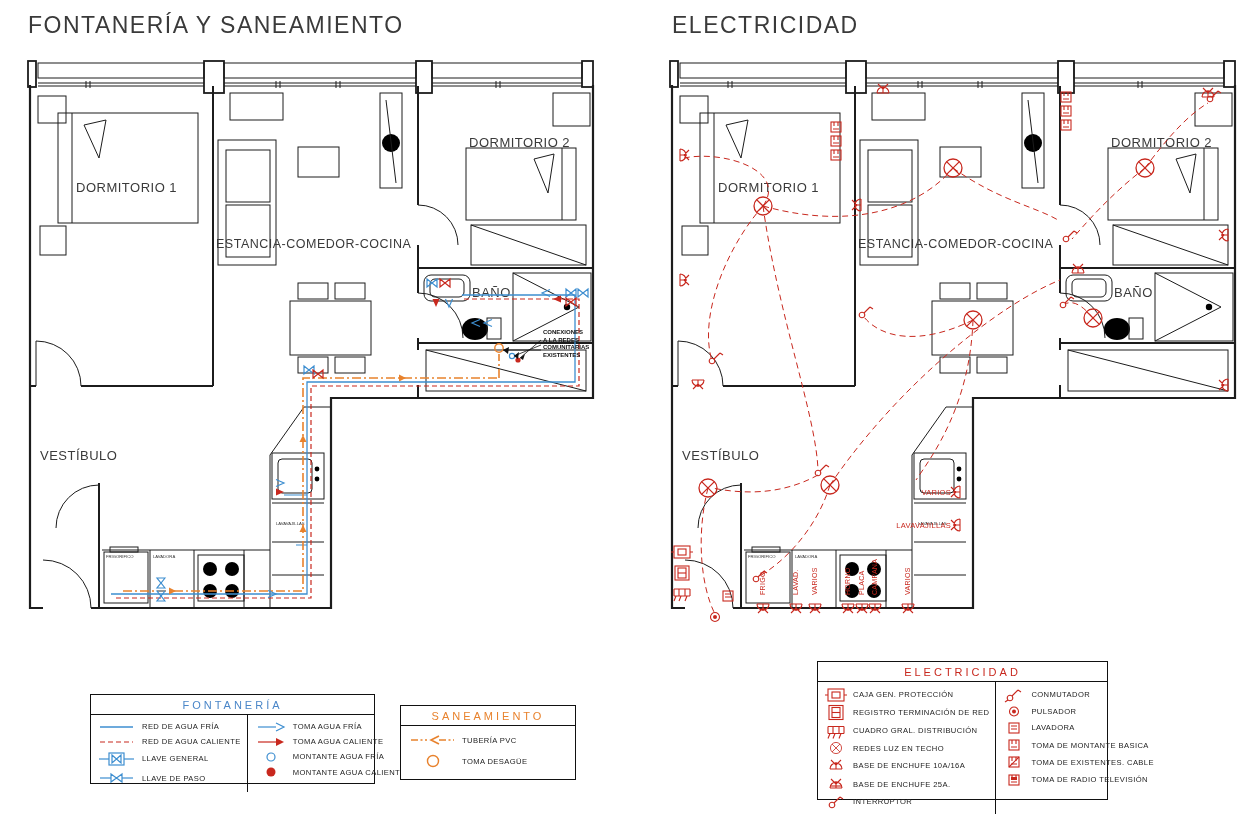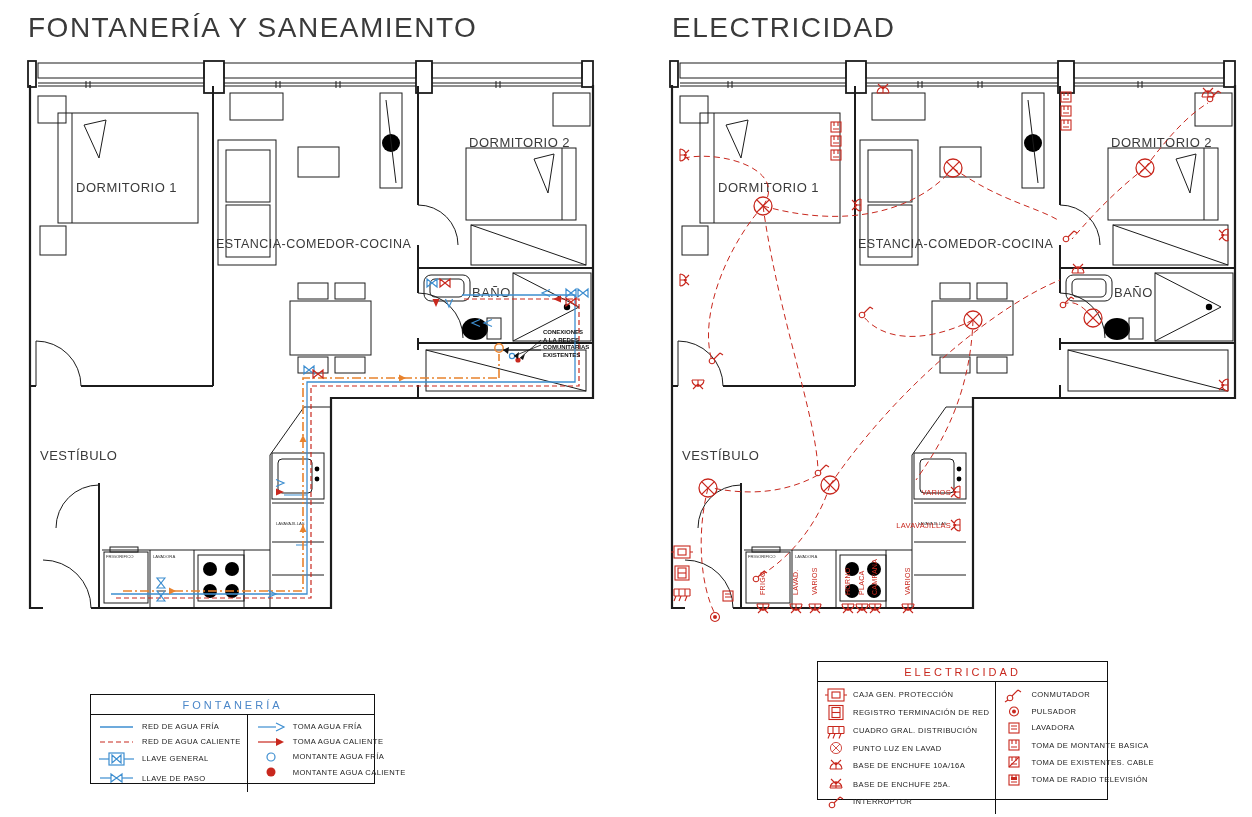--- a/index.html
+++ b/index.html
@@ -1,18 +1,18 @@
 <!DOCTYPE html>
 <html><head>
 <meta charset="utf-8">
 <style>
   html,body{margin:0;padding:0;background:#fff;}
   .canvas{position:relative;width:1252px;height:817px;background:#fff;overflow:hidden;
           font-family:"Liberation Sans",sans-serif;}
-  .title{position:absolute;font-size:28px;color:#3a3a3a;letter-spacing:1.5px;font-weight:400;}
+  .title{position:absolute;font-size:23px;color:#3a3a3a;letter-spacing:1.5px;font-weight:400;}
   .title.left{left:28px;top:12px;}
   .title.right{left:672px;top:12px;}
   .plan{position:absolute;width:578px;height:562px;}
   #plan-plumbing{left:26px;top:55px;}
   #plan-electric{left:668px;top:55px;}
   svg{overflow:visible;}
   .walls path,.walls rect,.walls line{stroke:#1c1c1c;fill:none;}
   .legend{position:absolute;border:1.3px solid #111;background:#fff;box-sizing:border-box;}
   .legend-title{border-bottom:1.3px solid #111;text-align:center;letter-spacing:3px;
                 font-size:11px;padding:4px 0 3px 0;font-weight:400;}
@@ -411,20 +411,41 @@
           <svg width="34" height="12">
               <circle cx="17" cy="6" r="4.5" fill="#c8281e"></circle>
             </svg>
           <span class="txt">MONTANTE AGUA CALIENTE</span>
         </div>
       </div>
     </div>
   </div>
 
   
+  <div class="legend" style="left:400px;top:705px;width:176px;height:75px;">
+    <div class="legend-title t-orange">SANEAMIENTO</div>
+    <div class="legend-col">
+      <div class="lrow" style="padding:4px 6px;">
+        <svg width="48" height="12">
+            <g stroke="#e8822d" fill="none" stroke-width="1.6">
+              <line x1="2" y1="6" x2="18" y2="6" stroke-dasharray="7,2.5,2,2.5"></line>
+              <path d="M30,2 L22,6 L30,10"></path>
+              <line x1="30" y1="6" x2="45" y2="6" stroke-dasharray="7,2.5,2,2.5"></line>
+            </g>
+          </svg>
+        <span class="txt">TUBERÍA PVC</span>
+      </div>
+      <div class="lrow" style="padding:4px 6px;">
+        <svg width="48" height="14">
+            <circle cx="24" cy="7" r="5.5" stroke="#e8822d" fill="none" stroke-width="1.4"></circle>
+          </svg>
+        <span class="txt">TOMA DESAGÜE</span>
+      </div>
+    </div>
+  </div>
 
   
   <div class="legend" style="left:817px;top:661px;width:291px;height:139px;">
     <div class="legend-title t-red">ELECTRICIDAD</div>
     <div class="legend-body">
       <div class="legend-col">
         <div class="lrow">
           <svg width="24" height="14" viewBox="-12 -7 24 14">
               <g stroke="#c8281e" fill="none" stroke-width="1.1">
                 <use href="#cgp"></use>
@@ -447,21 +468,21 @@
               </g>
             </svg>
           <span class="txt">CUADRO GRAL. DISTRIBUCIÓN</span>
         </div>
         <div class="lrow">
           <svg width="24" height="14" viewBox="-12 -7 24 14">
               <g stroke="#c8281e" fill="none" stroke-width="1.1" transform="scale(0.62)">
                 <use href="#lamp"></use>
               </g>
             </svg>
-          <span class="txt">PUNTO LUZ EN LAVAD</span>
+          <span class="txt">REDES LUZ EN TECHO</span>
         </div>
         <div class="lrow">
           <svg width="24" height="15" viewBox="-12 -11 24 15">
               <g stroke="#c8281e" fill="none" stroke-width="1.1">
                 <use href="#sock"></use>
               </g>
             </svg>
           <span class="txt">BASE DE ENCHUFE 10A/16A</span>
         </div>
         <div class="lrow">

